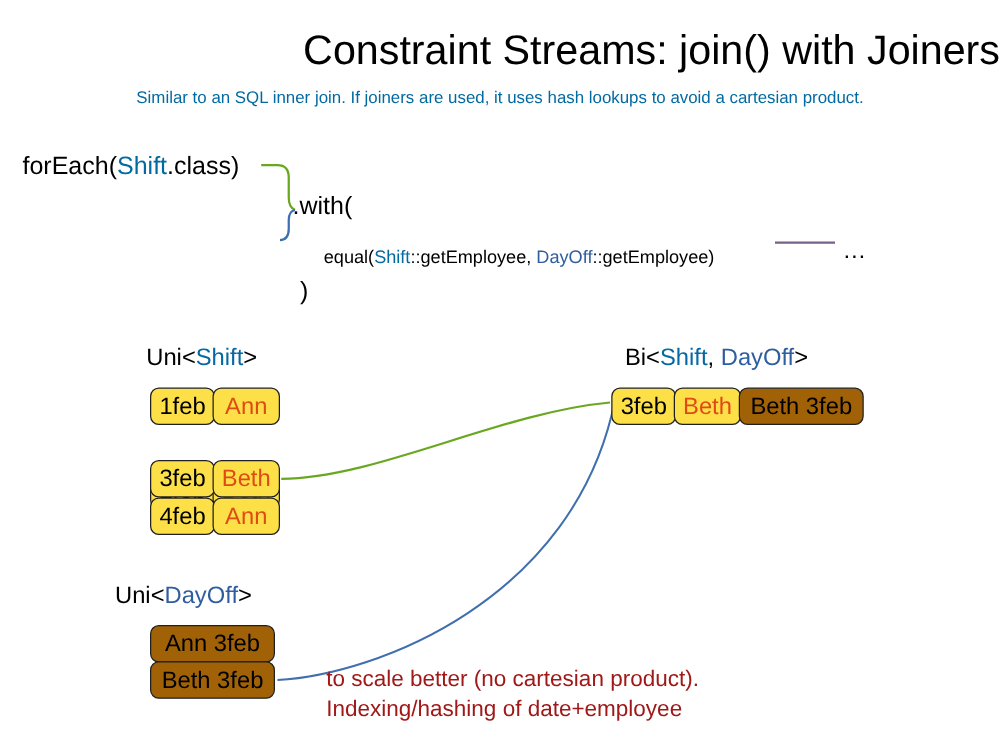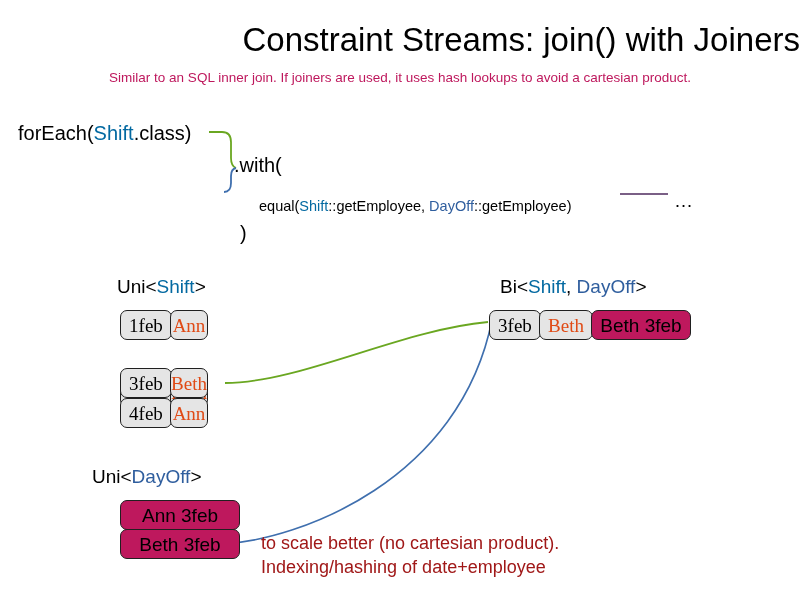--- a/index.html
+++ b/index.html
@@ -34,21 +34,21 @@
     color: #000000;
     white-space: nowrap;
   }
   .subtitle {
     position: absolute;
     left: 0; top: 68px;
     width: 800px;
     text-align: center;
     font-size: 13.5px;
     line-height: 20px;
-    color: #be185d;
+    color: #0369a1;
     white-space: nowrap;
   }
 
   
   .code-line {
     position: absolute;
     font-size: 20px;
     line-height: 26px;
     white-space: nowrap;
     color: #000000;
@@ -98,41 +98,41 @@
     box-sizing: border-box;
     border: 1.6px solid #202020;
     border-radius: 7px;
     font-size: 19px;
     line-height: 1;
     display: flex;
     align-items: center;
     justify-content: center;
     white-space: nowrap;
   }
-  .cell-green { background: #e5e5e5; font-family: Liberation Serif, serif; }
-  .cell-blue  { background: #be185d; }
+  .cell-green { background: #fde047; }
+  .cell-blue  { background: #a16207; }
   .txt-date   { color: #000000; }
   .txt-name   { color: #e04a15; }
   .txt-plain  { color: #000000; }
 
   
   .uni-shift-row-date { left: 120px; width: 52px; height: 30px; }
-  .uni-shift-row-name { left: 170px; width: 38px; height: 30px; }
+  .uni-shift-row-name { left: 170px; width: 54px; height: 30px; }
   .r0 { top: 310px; }
   .r1 { top: 341px; margin-top: 36px; }
   .r2 { top: 368px; }
   .r3 { top: 398px; }
 
   
   .bi-date { left: 489px;  top: 310px; width: 52px; height: 30px; }
   .bi-name { left: 539px;  top: 310px; width: 54px; height: 30px; }
   .bi-pair { left: 591px;  top: 310px; width: 100px; height: 30px; }
 
   
-  .dayoff-cell { left: 120px; width: 120px; height: 30px; }
+  .dayoff-cell { left: 120px; width: 100px; height: 30px; }
   .d0 { top: 500px; }
   .d1 { top: 529px; }
 
   
   .annotation {
     position: absolute;
     left: 261px;
     top: 531px;
     font-size: 18px;
     line-height: 24px;

